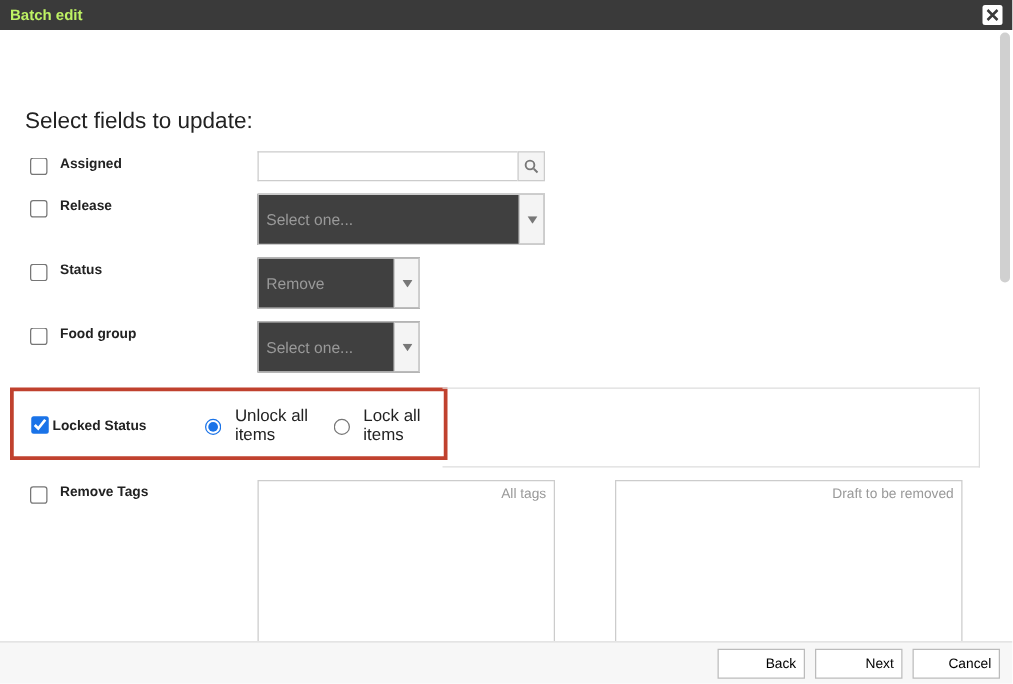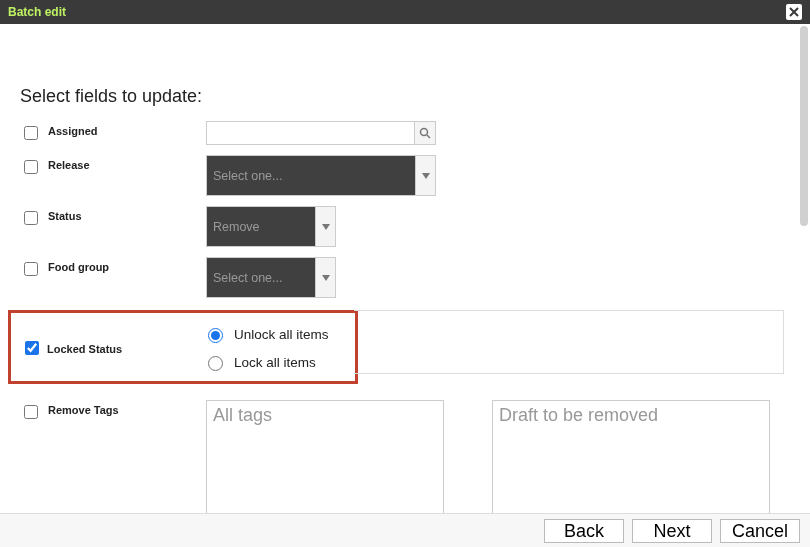--- a/index.html
+++ b/index.html
@@ -120,35 +120,35 @@
   .locked-block {
     border: 3px solid #c0412e;
     margin: 2px 0 8px -12px;
     padding: 10px 10px 10px 10px;
     display:flex;
     align-items:center;
     width: 350px;
   }
   .locked-block .chk-cell { width: 26px; }
   .locked-block .label-cell { width: 156px; padding-top:4px;}
-  .radio-list { display:flex; flex-direction:column; gap:10px; padding-top:2px;}
+  .radio-list { display:flex; gap:10px; padding-top:2px;}
   .radio-item { display:flex; align-items:center; gap:8px; font-size:13.5px;}
   .radio-item input[type=radio]{ width:15px; height:15px; accent-color:#1a73e8;}
   .locked-right-line {
     border:1px solid #ddd;
     border-left:none;
     height:64px;
     margin-top:2px;
     flex:1;
     margin-left:-4px;
   }
   .locked-row-wrap { display:flex; align-items:flex-start;}
   .tags-wrap { display:flex; gap:14px; align-items:flex-start;}
   .tag-col { display:flex; flex-direction:column; }
-  .tag-label { color:#999; font-size:18px; padding:4px 6px;}
+  .tag-label { color:#999; font-size:11px; padding:4px 6px;text-align:right;}
   .tag-box {
     border:1px solid #ccc;
     background:#fff;
     padding-top:0;
   }
   .tag-box.left { width:238px; height:216px; }
   .tag-box.right { width:278px; height:216px; }
   .tag-transfer {
     display:flex; flex-direction:column; gap:4px;
     justify-content:flex-end;
@@ -170,25 +170,26 @@
     height:34px;
     background:#f7f7f7;
     border-top:1px solid #ddd;
     display:flex;
     justify-content:flex-end;
     align-items:center;
     gap:8px;
     padding-right:10px;
   }
   .footer button {
-    width:80px; height:24px;
+    width:70px; height:24px;
     border:1px solid #bbb;
     background:#fff;
-    font-size:18px;
+    font-size:11px;
     cursor:pointer;
+    text-align:right;
   }
   svg.tri { width:8px; height:6px; }
   svg.mag-ico { width:12px; height:12px; stroke:#777; fill:none; stroke-width:1.5;}
   svg.arrow-ico { width:10px; height:8px; stroke:#777; fill:none; stroke-width:1.5;}
 </style>
 </head>
 <body>
 
 <div class="titlebar">
   <span>Batch edit</span>

